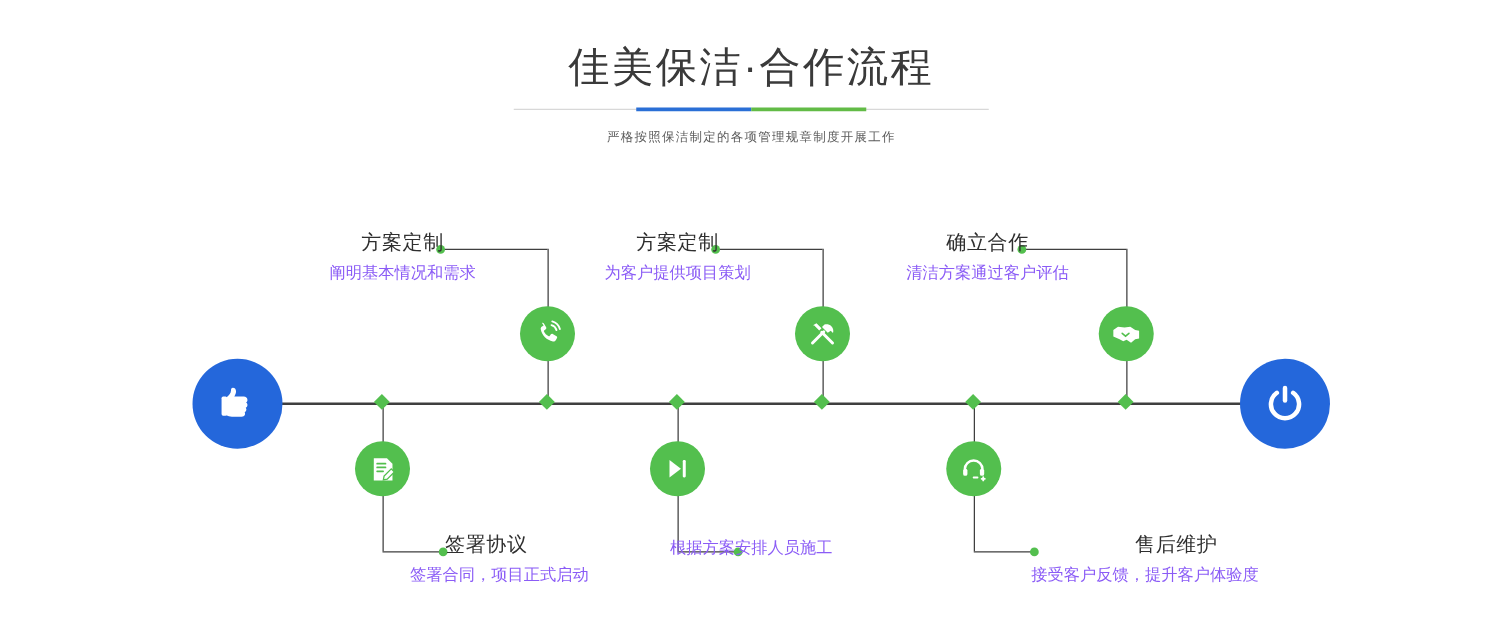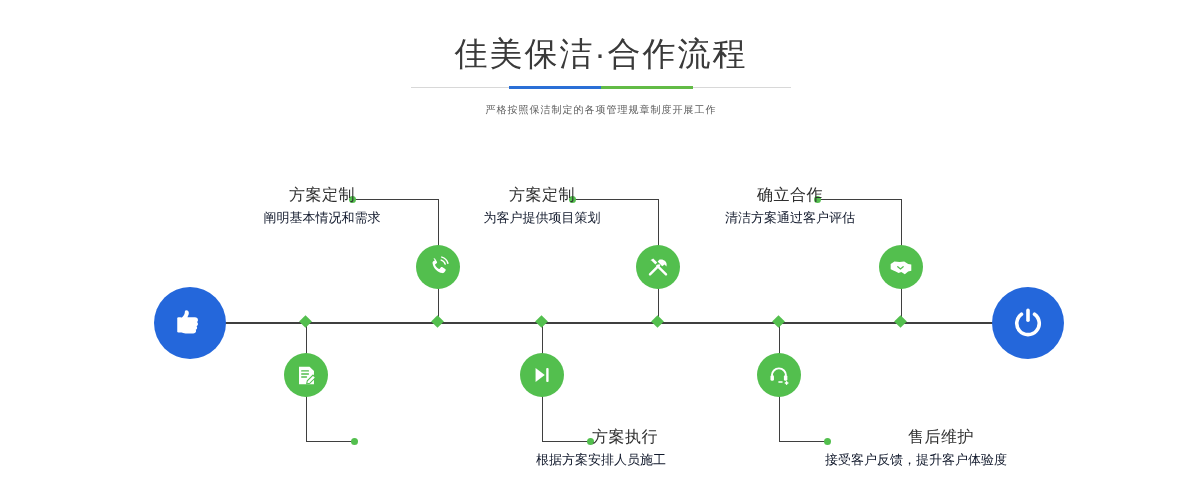--- a/index.html
+++ b/index.html
@@ -147,21 +147,21 @@
     white-space: nowrap;
   }
   .label .lbl-title {
     font-size: 16px;
     color: #2f2f2f;
     line-height: 22px;
     letter-spacing: 0.5px;
   }
   .label .lbl-desc {
     font-size: 13px;
-    color: #0f172a;
+    color: #8b5cf6;
     line-height: 20px;
     margin-top: 2px;
   }
   .label.up { text-align: center; }
   .label.down { text-align: center; }
 
   svg { display: block; }
 </style>
 </head>
 <body>
@@ -225,20 +225,22 @@
       <span>
         <svg width="23" height="23" viewBox="0 0 24 24" fill="#ffffff" aria-hidden="true">
           <path d="M4.2 2.8h11l4.6 4.6v13.8H4.2z" fill="#ffffff"></path>
           <path d="M7 7.2h7M7 10.4h7M7 13.6h5" stroke="#53bf4e" stroke-width="1.4" stroke-linecap="round"></path>
           <path d="M18.8 11.6l2.6 2.6-6 6-3.2.6.6-3.2z" fill="#ffffff" stroke="#53bf4e" stroke-width="1.1"></path>
         </svg>
       </span>
     </div>
     <div class="diamond" style="left:301px; top:157px;"></div>
     <div class="label down" style="left:300px; top:266px; width:220px; text-align:left;">
+      <div class="lbl-title" style="margin-left:56px;">签署协议</div>
+      <div class="lbl-desc" style="margin-left:28px;">签署合同，项目正式启动</div>
     </div>
 
     <div class="connector-h" style="left:572px; top:39px; width:86px;"></div>
     <div class="connector-v" style="left:658px; top:39px; height:124px;"></div>
     <div class="dot" style="left:569px; top:36px;"></div>
     <div class="node" style="left:636px; top:85px;">
       <span>
         <svg width="24" height="24" viewBox="0 0 24 24" aria-hidden="true">
           <path d="M4 19.4l9-9" stroke="#ffffff" stroke-width="2.4" stroke-linecap="round"></path>
           <path d="M13.6 4.6l-2 2 4.6 4.6 2.4-1.6 1.8 1.8c.6-1.8.2-3.9-1.3-5.4s-3.6-1.9-5.5-1.4z" fill="#ffffff"></path>
@@ -259,21 +261,20 @@
     <div class="node" style="left:520px; top:193px;">
       <span>
         <svg width="22" height="22" viewBox="0 0 24 24" fill="#ffffff" aria-hidden="true">
           <path d="M5 4.4l10 7.6-10 7.6z"></path>
           <rect x="16.6" y="4.4" width="2.6" height="15.2" rx="1"></rect>
         </svg>
       </span>
     </div>
     <div class="diamond" style="left:537px; top:157px;"></div>
     <div class="label down" style="left:536px; top:266px; width:240px; text-align:left;">
-      <div class="lbl-title" style="margin-left:56px;">方案执行</div>
       <div class="lbl-desc" style="">根据方案安排人员施工</div>
     </div>
 
     <div class="connector-h" style="left:817px; top:39px; width:84px;"></div>
     <div class="connector-v" style="left:901px; top:39px; height:124px;"></div>
     <div class="dot" style="left:814px; top:36px;"></div>
     <div class="node" style="left:879px; top:85px;">
       <span>
         <svg width="25" height="25" viewBox="0 0 24 24" fill="#ffffff" aria-hidden="true">
           <path d="M1.6 8.6l3.6-2.4 5 .6 4.4-.6 3.8 2.4 3 .6v6l-3 .6-3.2 2.6-3.4-2.2-2.6 1-2.8-1.4-4.8-2.2z"></path>

